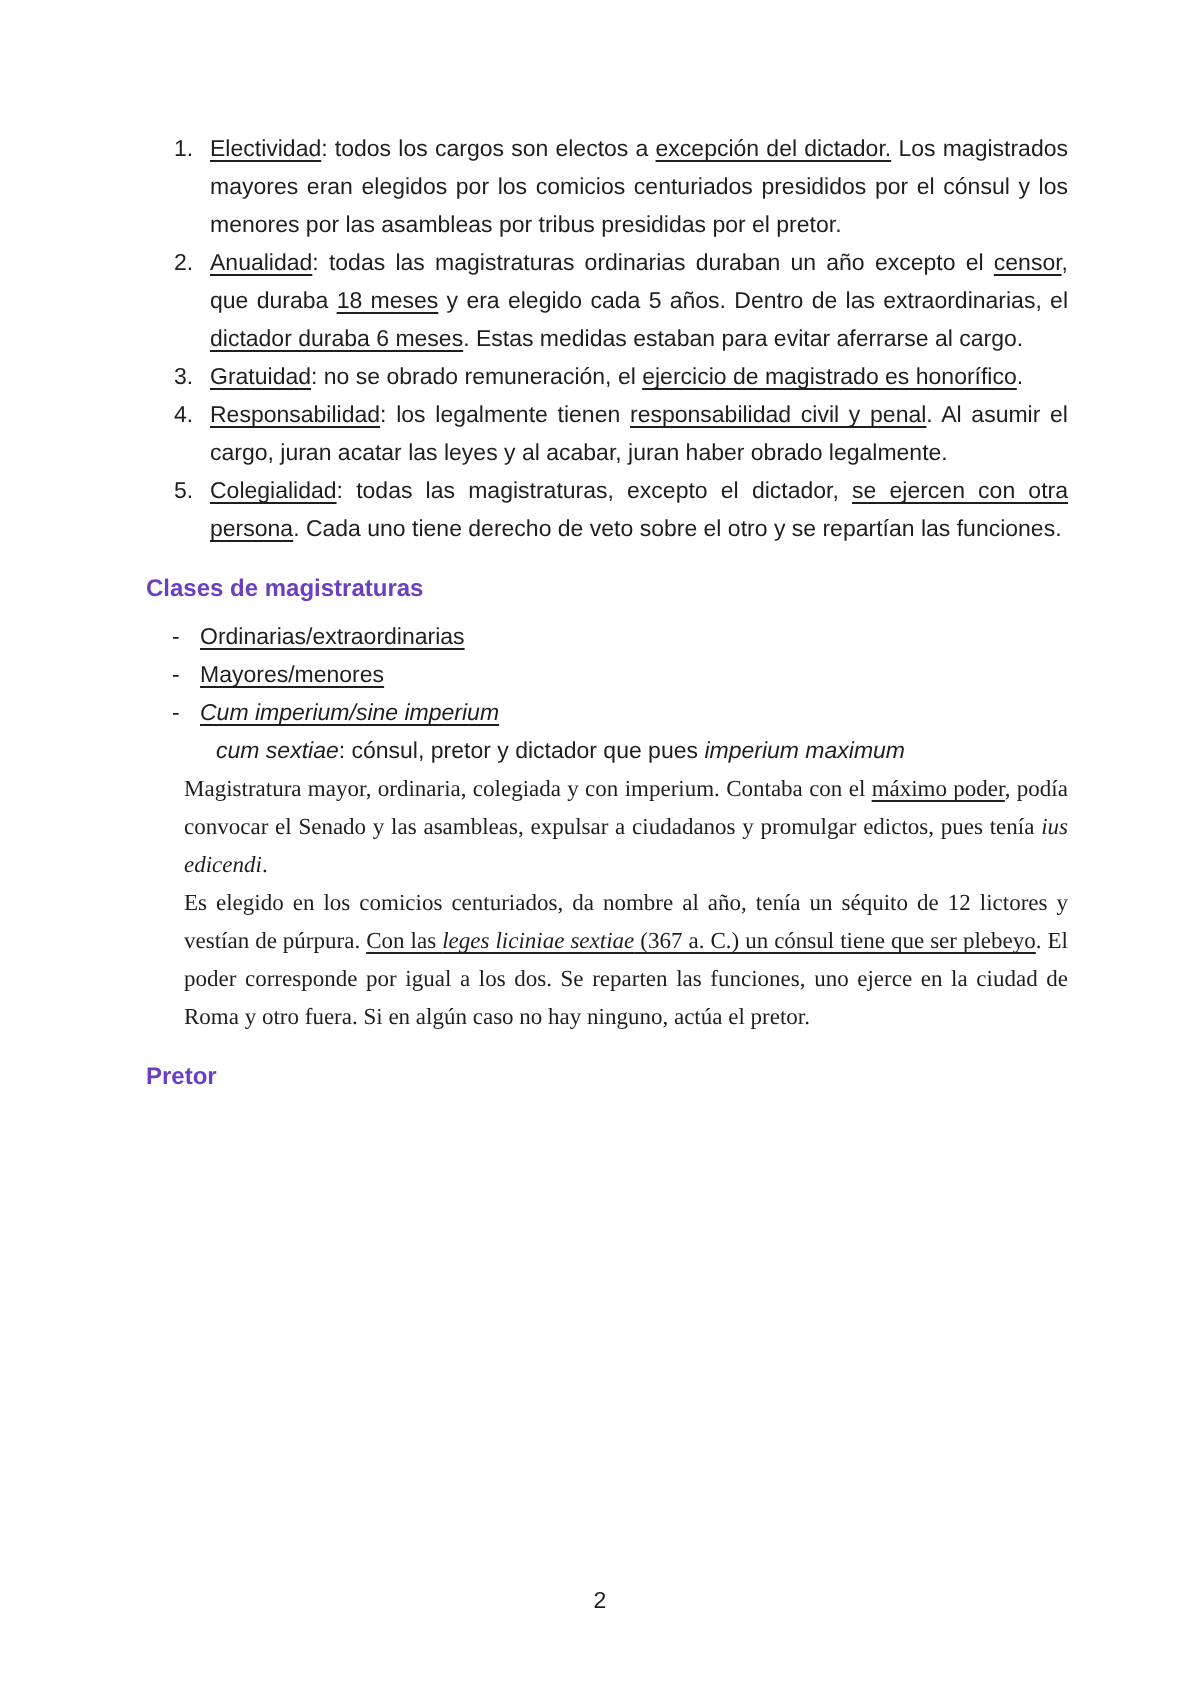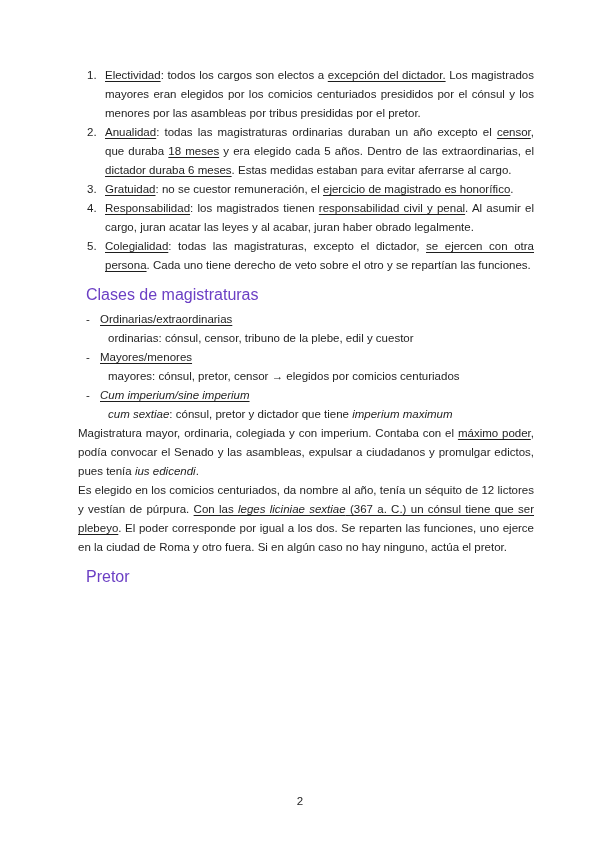--- a/index.html
+++ b/index.html
@@ -25,70 +25,69 @@
   .list-item {
     position: relative;
     padding-left: 33px;
     text-align: justify;
   }
   .list-item .num {
     position: absolute; left: 15px; top: 0;
   }
   
   .heading {
-    font-size: 16px;
-    font-weight: normal;
+    font-size: 12px;
+    font-weight: bold;
     color: var(--accent);
     line-height: 21px;
-    margin: 9px 0 5px 14px;
+    margin: 9px 0 5px 1px;
   }
   
   .bullet {
     position: relative;
     padding-left: 28px;
   }
   .bullet .dash {
     position: absolute; left: 14px; top: 0;
   }
   
   .subline {
     padding-left: 36px;
     white-space: nowrap;
   }
   
   .para {
-    margin-left: 6px;
+    margin-left: 20px;
     text-align: justify;
+    font-family: Liberation Serif, serif;
   }
   .u { text-decoration: underline; text-underline-offset: 2px; text-decoration-thickness: 1px; }
   .i { font-style: italic; }
   .page-number {
     position: absolute;
     top: 792px; left: 0; right: 0;
     text-align: center;
     font-size: 11.5px;
     line-height: 19px;
     color: var(--ink);
   }
 </style>
 </head>
 <body>
 
 <div class="page">
   <div class="content">
       <div class="list-item"><span class="num">1.</span><span class="u">Electividad</span><span>: todos los cargos son electos a </span><span class="u">excepción del dictador.</span><span> Los magistrados mayores eran elegidos por los comicios centuriados presididos por el cónsul y los menores por las asambleas por tribus presididas por el pretor.</span></div>
       <div class="list-item"><span class="num">2.</span><span class="u">Anualidad</span><span>: todas las magistraturas ordinarias duraban un año excepto el </span><span class="u">censor</span><span>, que duraba </span><span class="u">18 meses</span><span> y era elegido cada 5 años. Dentro de las extraordinarias, el </span><span class="u">dictador duraba 6 meses</span><span>. Estas medidas estaban para evitar aferrarse al cargo.</span></div>
-      <div class="list-item"><span class="num">3.</span><span class="u">Gratuidad</span><span>: no se cuestor remuneración, el </span><span class="u">ejercicio de magistrado es honorífico</span><span>.</span></div>
-      <div class="list-item"><span class="num">4.</span><span class="u">Responsabilidad</span><span>: los magistrados tienen </span><span class="u">responsabilidad civil y penal</span><span>. Al asumir el cargo, juran acatar las leyes y al acabar, juran haber obrado legalmente.</span></div>
+      <div class="list-item"><span class="num">3.</span><span class="u">Gratuidad</span><span>: no se obrado remuneración, el </span><span class="u">ejercicio de magistrado es honorífico</span><span>.</span></div>
+      <div class="list-item"><span class="num">4.</span><span class="u">Responsabilidad</span><span>: los legalmente tienen </span><span class="u">responsabilidad civil y penal</span><span>. Al asumir el cargo, juran acatar las leyes y al acabar, juran haber obrado legalmente.</span></div>
       <div class="list-item"><span class="num">5.</span><span class="u">Colegialidad</span><span>: todas las magistraturas, excepto el dictador, </span><span class="u">se ejercen con otra persona</span><span>. Cada uno tiene derecho de veto sobre el otro y se repartían las funciones.</span></div>
       <h2 class="heading">Clases de magistraturas</h2>
       <div class="bullet"><span class="dash">-</span><span class="u">Ordinarias/extraordinarias</span></div>
-      <div class="subline"><span>ordinarias: cónsul, censor, tribuno de la plebe, edil y cuestor</span></div>
       <div class="bullet"><span class="dash">-</span><span class="u">Mayores/menores</span></div>
-      <div class="subline"><span>mayores: cónsul, pretor, censor → elegidos por comicios centuriados</span></div>
       <div class="bullet"><span class="dash">-</span><span class="u i">Cum imperium/sine imperium</span></div>
-      <div class="subline"><span class="i">cum sextiae</span><span>: cónsul, pretor y dictador que tiene </span><span class="i">imperium maximum</span></div>
+      <div class="subline"><span class="i">cum sextiae</span><span>: cónsul, pretor y dictador que pues </span><span class="i">imperium maximum</span></div>
       <div class="para"><span>Magistratura mayor, ordinaria, colegiada y con imperium. Contaba con el </span><span class="u">máximo poder</span><span>, podía convocar el Senado y las asambleas, expulsar a ciudadanos y promulgar edictos, pues tenía </span><span class="i">ius edicendi</span><span>.</span></div>
       <div class="para"><span>Es elegido en los comicios centuriados, da nombre al año, tenía un séquito de 12 lictores y vestían de púrpura. </span><span class="u">Con las </span><span class="u i">leges liciniae sextiae</span><span class="u"> (367 a. C.) un cónsul tiene que ser plebeyo</span><span>. El poder corresponde por igual a los dos. Se reparten las funciones, uno ejerce en la ciudad de Roma y otro fuera. Si en algún caso no hay ninguno, actúa el pretor.</span></div>
       <h2 class="heading">Pretor</h2>
     </div>
 </div>
 <div class="page-number">2</div>
 
 </body></html>

